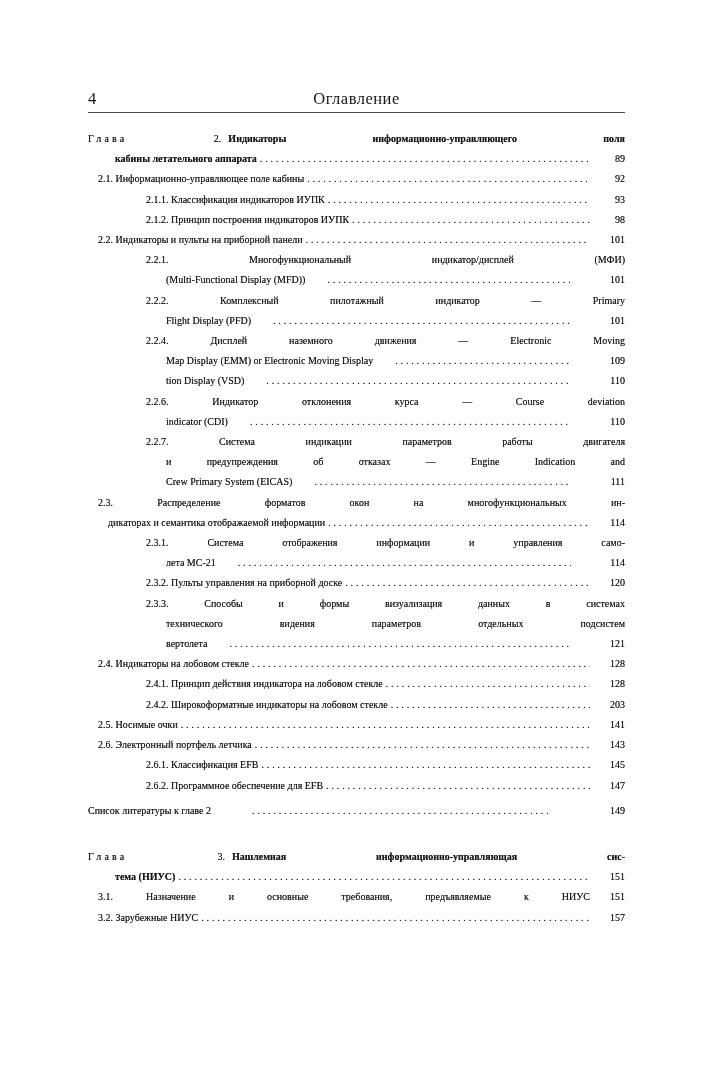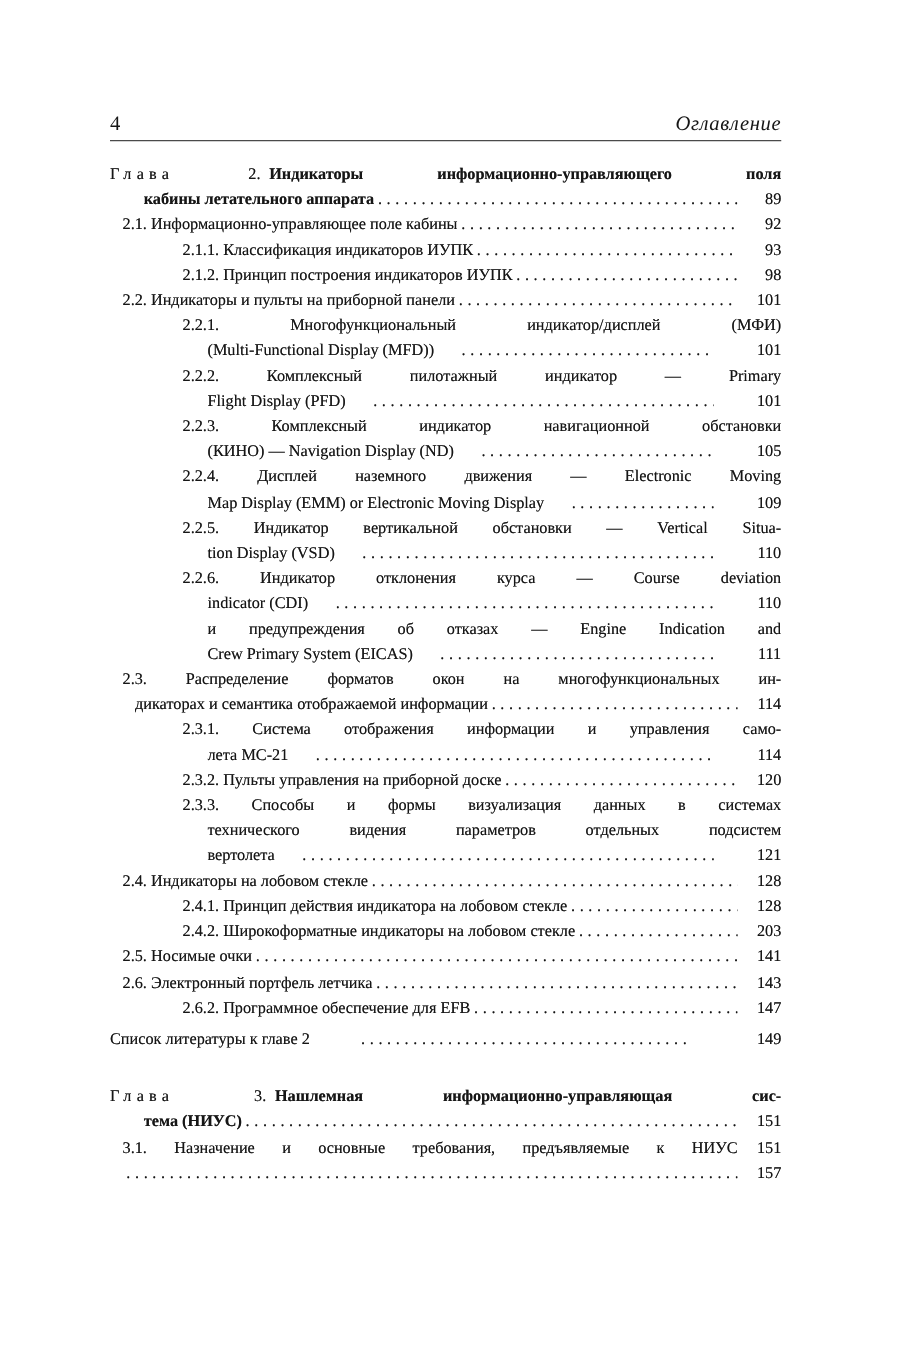--- a/index.html
+++ b/index.html
@@ -19,33 +19,32 @@
     width:720px;height:1080px;
     padding:90px 95px 0 88px;
   }
   
   .header-row{
     position:relative;
     font-size:16.5px;line-height:18px;
   }
   .header-num{position:absolute;left:0;top:0;}
   .header-title{
-    display:block;text-align:right;
-    font-style:italic;
+    display:block;text-align:center;
     letter-spacing:0.03em;
   }
   .rule{
     border-bottom:1.6px solid var(--rule);
     margin-top:4px;
   }
   
   .toc{margin-top:16px;}
   .entry{margin:0;}
   .line{
-    font-size:13px;
+    font-size:10px;
     line-height:20.2px;
     text-shadow:0 0 0.3px rgba(20,20,20,0.65);
     overflow:hidden;
   }
   .line.mid{text-align:justify;text-align-last:justify;}
   .line.last{display:flex;align-items:baseline;}
   .line.last .lt{white-space:nowrap;}
   .line.last.fill .lt{flex:1;white-space:normal;text-align:justify;text-align-last:justify;}
   .dots{flex:1;overflow:hidden;white-space:nowrap;margin-left:3px;}
   .dots::after{
@@ -122,52 +121,44 @@
       </div>
       <div class="entry l2">
         <div class="line first mid"><span>2.2.2. Комплексный пилотажный индикатор — Primary</span></div>
         <div class="line cont last">
           <span class="lt"><span>Flight Display (PFD)</span></span>
           <span class="dots"></span>
           <span class="pg">101</span>
         </div>
       </div>
       <div class="entry l2">
-        <div class="line first mid"><span>2.2.3. Комплексный индикатор навигационной обстановки</span></div>
-        <div class="line cont last">
-          <span class="lt"><span>(КИНО) — Navigation Display (ND)</span></span>
-          <span class="dots"></span>
-          <span class="pg">105</span>
-        </div>
-      </div>
-      <div class="entry l2">
         <div class="line first mid"><span>2.2.4. Дисплей наземного движения — Electronic Moving</span></div>
         <div class="line cont last">
           <span class="lt"><span>Map Display (EMM) or Electronic Moving Display</span></span>
           <span class="dots"></span>
           <span class="pg">109</span>
         </div>
       </div>
       <div class="entry l2">
-        <div class="line first mid"><span>2.2.5. Индикатор вертикальной обстановки — Vertical Situa-</span></div>
         <div class="line cont last">
           <span class="lt"><span>tion Display (VSD)</span></span>
           <span class="dots"></span>
           <span class="pg">110</span>
         </div>
       </div>
       <div class="entry l2">
         <div class="line first mid"><span>2.2.6. Индикатор отклонения курса — Course deviation</span></div>
         <div class="line cont last">
           <span class="lt"><span>indicator (CDI)</span></span>
           <span class="dots"></span>
           <span class="pg">110</span>
         </div>
       </div>
       <div class="entry l2">
+        <div class="line first mid"><span>2.2.7. Система индикации параметров работы двигателя</span></div>
         <div class="line cont mid"><span>и предупреждения об отказах — Engine Indication and</span></div>
         <div class="line cont last">
           <span class="lt"><span>Crew Primary System (EICAS)</span></span>
           <span class="dots"></span>
           <span class="pg">111</span>
         </div>
       </div>
       <div class="entry l1">
         <div class="line first mid"><span>2.3. Распределение форматов окон на многофункциональных ин-</span></div>
         <div class="line cont last">
@@ -226,20 +217,27 @@
           <span class="lt"><span>2.5. Носимые очки</span></span>
           <span class="dots"></span>
           <span class="pg">141</span>
         </div>
       </div>
       <div class="entry l1">
         <div class="line first last">
           <span class="lt"><span>2.6. Электронный портфель летчика</span></span>
           <span class="dots"></span>
           <span class="pg">143</span>
+        </div>
+      </div>
+      <div class="entry l2">
+        <div class="line first last">
+          <span class="lt"><span>2.6.1. Классификация EFB</span></span>
+          <span class="dots"></span>
+          <span class="pg">145</span>
         </div>
       </div>
       <div class="entry l2">
         <div class="line first last">
           <span class="lt"><span>2.6.2. Программное обеспечение для EFB</span></span>
           <span class="dots"></span>
           <span class="pg">147</span>
         </div>
       </div>
       <div class="entry root" style="margin-top: 5px;">
@@ -258,18 +256,19 @@
         </div>
       </div>
       <div class="entry l1">
         <div class="line first last fill">
           <span class="lt"><span>3.1. Назначение и основные требования, предъявляемые к НИУС</span></span>
           <span class="pg">151</span>
         </div>
       </div>
       <div class="entry l1">
         <div class="line first last">
+          <span class="lt"><span>3.2. Зарубежные НИУС</span></span>
           <span class="dots"></span>
           <span class="pg">157</span>
         </div>
       </div>
     </div>
 </div>
 
 </body></html>

